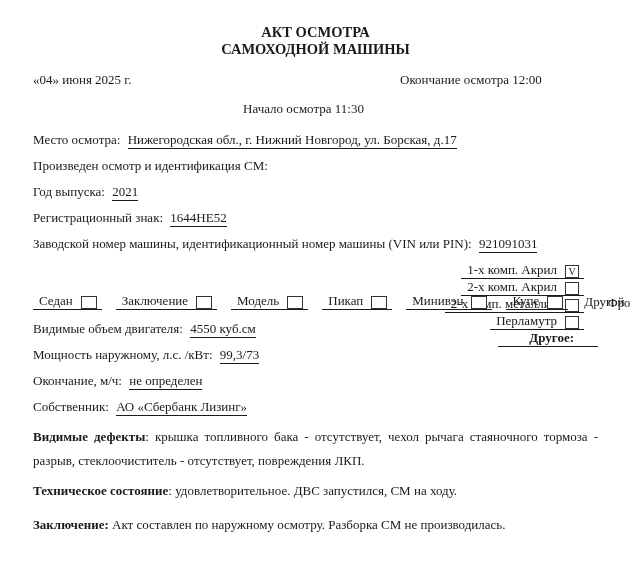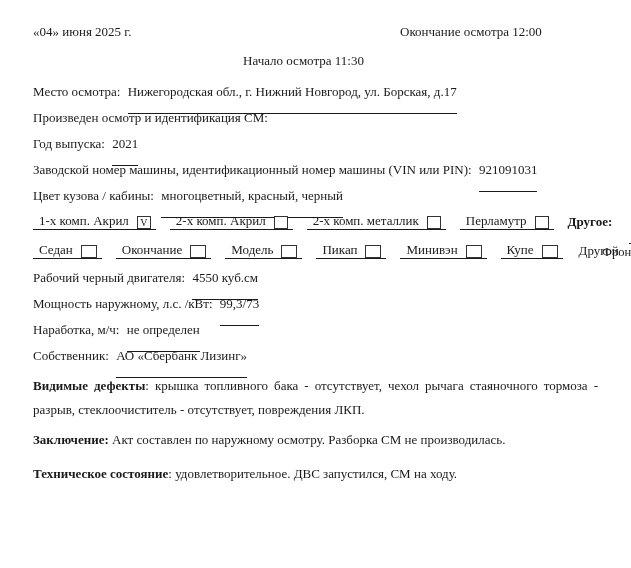--- a/index.html
+++ b/index.html
@@ -8,27 +8,27 @@
     background:#ffffff; color:#1a1a1a;
     font-family:"Liberation Serif", serif; font-size:13px;
     padding:24px 33px 0 33px; overflow:hidden; position:relative;
   }
   .doc-title { text-align:center; font-weight:bold; font-size:14.5px; line-height:17px; margin-bottom:14px; }
   .meta-row { display:flex; line-height:15px; margin-bottom:16px; white-space:nowrap; }
   .meta-date { width:210px; }
   .meta-start { width:157px;margin-top:29px; }
   .field-line { line-height:15px; margin-bottom:11px; white-space:nowrap; }
   .f-label { }
-  .f-value { margin-left:4px; border-bottom:1px solid #1a1a1a; padding-bottom:14px; }
+  .f-value { margin-left:4px; border-bottom:1px solid #1a1a1a; padding-bottom:1px; }
   .mb8 { margin-bottom:8px; }
   .mb1 { margin-bottom:1px; }
 
   
   .cb-row { display:flex; align-items:flex-end; height:19px; white-space:nowrap; }
-  .paint-row { margin-bottom:10px; }
+  .paint-row { margin-bottom:10px;flex-direction:column; }
   .bt-row { margin-bottom:11px; position:relative; }
   .cb-item {
     display:inline-flex; align-items:flex-end;
     border-bottom:1px solid #1a1a1a; padding:0 5px 0 6px; margin-right:14px;
     line-height:16px;
   }
   .cb-box {
     width:14px; height:13px; box-sizing:border-box;
     border:1px solid #333; margin-left:8px;
     font-size:10px; line-height:12px; text-align:center; background:#fff;
@@ -43,20 +43,24 @@
 
   .para { margin:2px 0 6px 0; line-height:24px; text-align:justify; }
   .para.single { text-align:left; margin-bottom:10px; }
   .para b { font-weight:bold; }
 </style>
 </head>
 <body>
 
 <div class="page">
 
+  <div class="doc-title">
+    <div>АКТ ОСМОТРА</div>
+    <div>САМОХОДНОЙ МАШИНЫ</div>
+  </div>
 
   <div class="meta-row">
     <span class="meta-date">«04» июня 2025 г.</span>
     <span class="meta-start">Начало осмотра 11:30</span>
     <span class="meta-end">Окончание осмотра 12:00</span>
   </div>
 
   <div class="field-line">
     <span class="f-label">Место осмотра:</span>
     <span class="f-value">Нижегородская обл., г. Нижний Новгород, ул. Борская, д.17</span>
@@ -65,30 +69,30 @@
   <div class="field-line">
     <span>Произведен осмотр и идентификация СМ:</span>
   </div>
 
 
   <div class="field-line">
     <span class="f-label">Год выпуска:</span>
     <span class="f-value">2021</span>
   </div>
 
+  <div class="field-line">
+    <span class="f-label">Регистрационный знак:</span>
+    <span class="f-value">1644НЕ52</span>
+  </div>
 
   <div class="field-line">
     <span class="f-label">Заводской номер машины, идентификационный номер машины (VIN или PIN):</span>
     <span class="f-value">921091031</span>
   </div>
 
-  <div class="field-line mb8">
-    <span class="f-label">Цвет кузова / кабины:</span>
-    <span class="f-value">многоцветный, красный, черный</span>
-  </div>
 
   <div class="cb-row paint-row">
     <span class="cb-item">
       <span class="cb-label">1-х комп. Акрил</span>
       <span class="cb-box">V</span>
     </span>
     <span class="cb-item">
       <span class="cb-label">2-х комп. Акрил</span>
       <span class="cb-box"></span>
     </span>
@@ -104,21 +108,21 @@
     <span class="blank-line"></span>
   </div>
 
 
   <div class="cb-row bt-row">
     <span class="cb-item">
       <span class="cb-label">Седан</span>
       <span class="cb-box bt-box"></span>
     </span>
     <span class="cb-item">
-      <span class="cb-label">Окончание</span>
+      <span class="cb-label">Заключение</span>
       <span class="cb-box bt-box"></span>
     </span>
     <span class="cb-item">
       <span class="cb-label">Модель</span>
       <span class="cb-box bt-box"></span>
     </span>
     <span class="cb-item">
       <span class="cb-label">Пикап</span>
       <span class="cb-box bt-box"></span>
     </span>
@@ -132,38 +136,38 @@
     </span>
     <span class="btother-label">Другой</span>
     <span class="other-col">
       <span class="other-mark">V</span>
       <span class="other-value">Фронтальный погрузчик</span>
     </span>
   </div>
 
 
   <div class="field-line">
-    <span class="f-label">Рабочий черный двигателя:</span>
+    <span class="f-label">Видимые объем двигателя:</span>
     <span class="f-value">4550 куб.см</span>
   </div>
 
   <div class="field-line">
     <span class="f-label">Мощность наружному, л.с. /кВт:</span>
     <span class="f-value">99,3/73</span>
   </div>
 
   <div class="field-line">
-    <span class="f-label">Наработка, м/ч:</span>
+    <span class="f-label">Окончание, м/ч:</span>
     <span class="f-value">не определен</span>
   </div>
 
   <div class="field-line">
     <span class="f-label">Собственник:</span>
     <span class="f-value">АО «Сбербанк Лизинг»</span>
   </div>
 
   <p class="para"><b>Видимые дефекты</b><span>: крышка топливного бака - отсутствует, чехол рычага стаяночного тормоза - разрыв, стеклоочиститель - отсутствует, повреждения ЛКП.</span></p>
 
+  <p class="para single"><b>Техническое состояние</b><span>: удовлетворительное. ДВС запустился, СМ на ходу.</span></p>
+
   <p class="para single"><b>Заключение:</b><span> Акт составлен по наружному осмотру. Разборка СМ не производилась.</span></p>
-
-  <p class="para single"><b>Техническое состояние</b><span>: удовлетворительное. ДВС запустился, СМ на ходу.</span></p>
 
 </div>
 
 </body></html>

